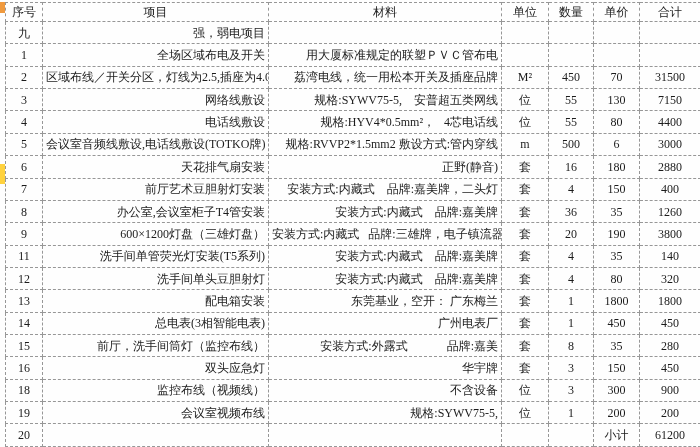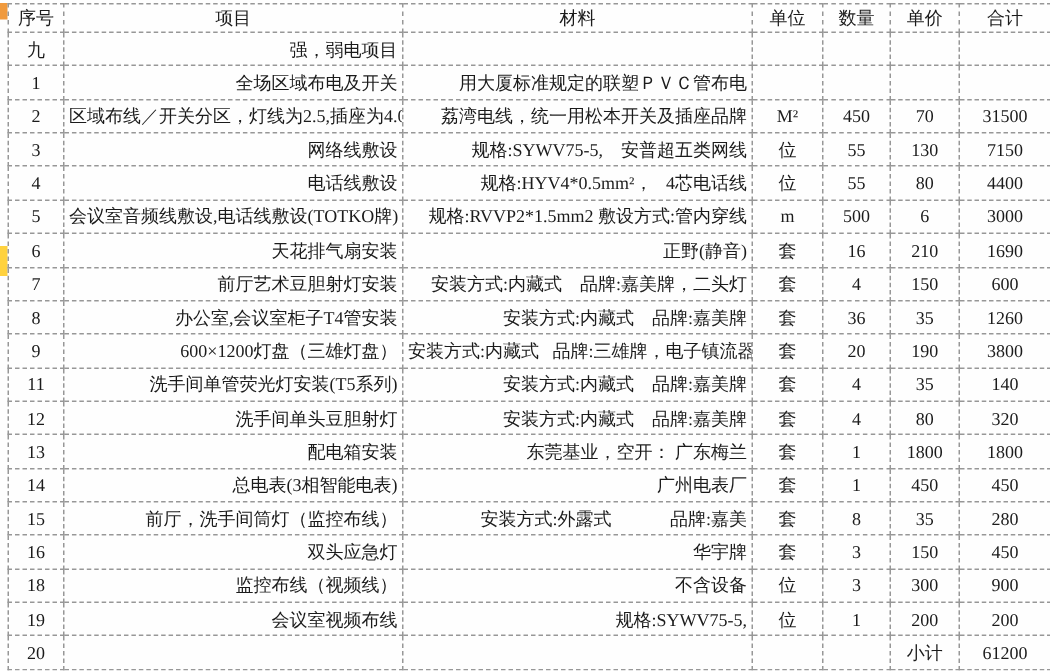--- a/index.html
+++ b/index.html
@@ -108,31 +108,31 @@
           <td class="c">500</td>
           <td class="c">6</td>
           <td class="c">3000</td>
         </tr>
         <tr>
           <td class="c">6</td>
           <td class="l">天花排气扇安装</td>
           <td class="l">正野(静音)</td>
           <td class="c">套</td>
           <td class="c">16</td>
-          <td class="c">210</td>
-          <td class="c">1690</td>
+          <td class="c">180</td>
+          <td class="c">2880</td>
         </tr>
         <tr>
           <td class="c">7</td>
           <td class="l">前厅艺术豆胆射灯安装</td>
           <td class="l">安装方式:内藏式    品牌:嘉美牌，二头灯</td>
           <td class="c">套</td>
           <td class="c">4</td>
           <td class="c">150</td>
-          <td class="c">600</td>
+          <td class="c">400</td>
         </tr>
         <tr>
           <td class="c">8</td>
           <td class="l">办公室,会议室柜子T4管安装</td>
           <td class="l">安装方式:内藏式    品牌:嘉美牌</td>
           <td class="c">套</td>
           <td class="c">36</td>
           <td class="c">35</td>
           <td class="c">1260</td>
         </tr>

